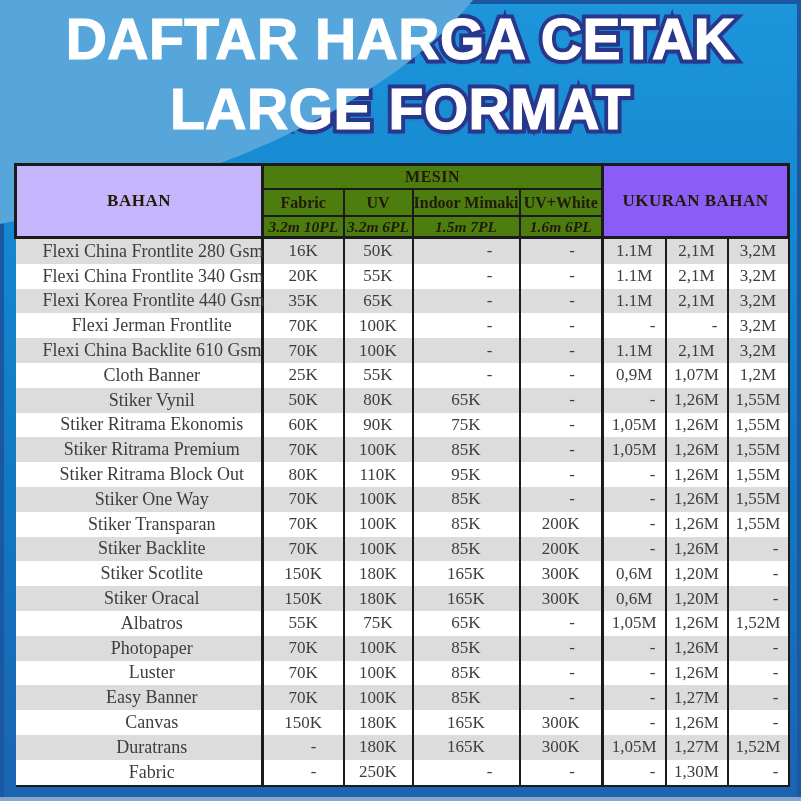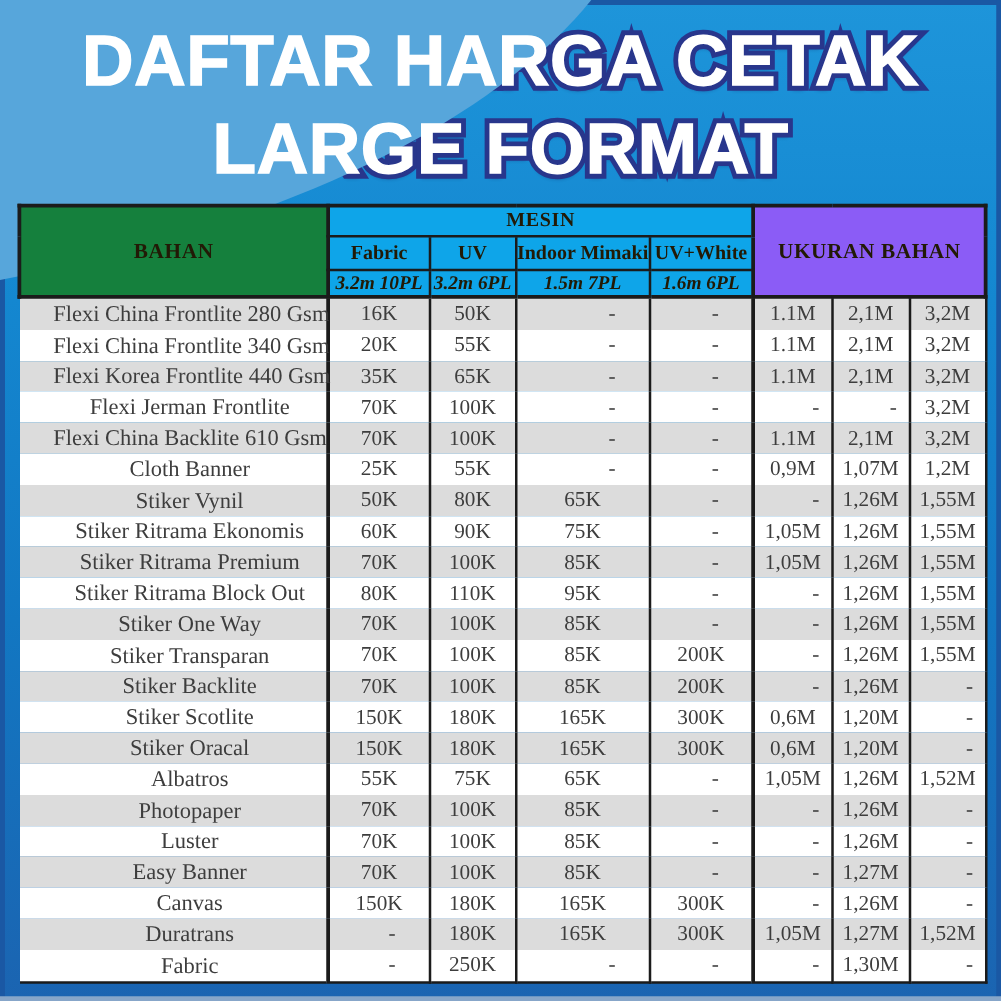--- a/index.html
+++ b/index.html
@@ -9,42 +9,42 @@
     background:linear-gradient(180deg,#1e95da 0%,#1487d0 30%,#1277c2 62%,#1b64b1 100%);
   }
   
   .frame{position:absolute;inset:0;pointer-events:none;
     border-left:4px solid #1a58a4;border-top:4px solid #1a58a4;border-right:4px solid #1a58a4;}
   .bottom-strip{position:absolute;left:0;right:0;bottom:0;height:4px;background:#87a6c9;}
   .swoosh{position:absolute;left:0;top:0;}
 
   
   .title{
-    position:absolute;top:14px;left:0;width:801px;text-align:center;
+    position:absolute;top:4px;left:0;width:801px;text-align:center;
     font-weight:bold;font-size:57px;line-height:70px;letter-spacing:0.5px;
     color:#ffffff;
   }
   .title-line{position:relative;display:inline-block;color:#fff;
     -webkit-text-stroke:1.2px #ffffff;}
   .title-line::before{
     content:attr(data-text);
     position:absolute;left:0;top:0;z-index:-1;
     color:#28368c;-webkit-text-stroke:9px #28368c;
     text-shadow:0 4px 3px rgba(15,25,80,0.45);
   }
 
   
   .table-wrap{position:absolute;left:14px;top:163px;width:773px;}
   table{border-collapse:collapse;table-layout:fixed;width:773px;
     font-family:"Liberation Serif","DejaVu Serif",serif;}
   thead th{
-    background:#0ea5e9;border:2px solid #1b1b1b;font-weight:bold;color:#221a06;
+    background:#4d7c0f;border:2px solid #1b1b1b;font-weight:bold;color:#221a06;
     padding:0;text-align:center;white-space:nowrap;
   }
-  th.bahan{background:#15803d;font-size:17px;letter-spacing:0.5px;
+  th.bahan{background:#c4b5fd;font-size:17px;letter-spacing:0.5px;
     border-left-width:3px;border-top-width:3px;border-right-width:3px;border-bottom-width:3px;}
   th.mesin{font-size:16px;height:22px;border-top-width:3px;letter-spacing:0.5px;}
   th.ukuran{background:#8b5cf6;font-size:17px;letter-spacing:0.5px;
     border-left-width:3px;border-right-width:3px;border-top-width:3px;border-bottom-width:3px;}
   tr.machine-labels th{font-size:16px;height:25px;}
   tr.machine-specs th{font-size:15.5px;height:19px;border-bottom-width:3px;font-style:italic;}
   th.sep-r{border-right-width:3px;}
 
   tbody td{
     border-right:2px solid #1b1b1b;font-size:17px;color:#3d3d3d;

